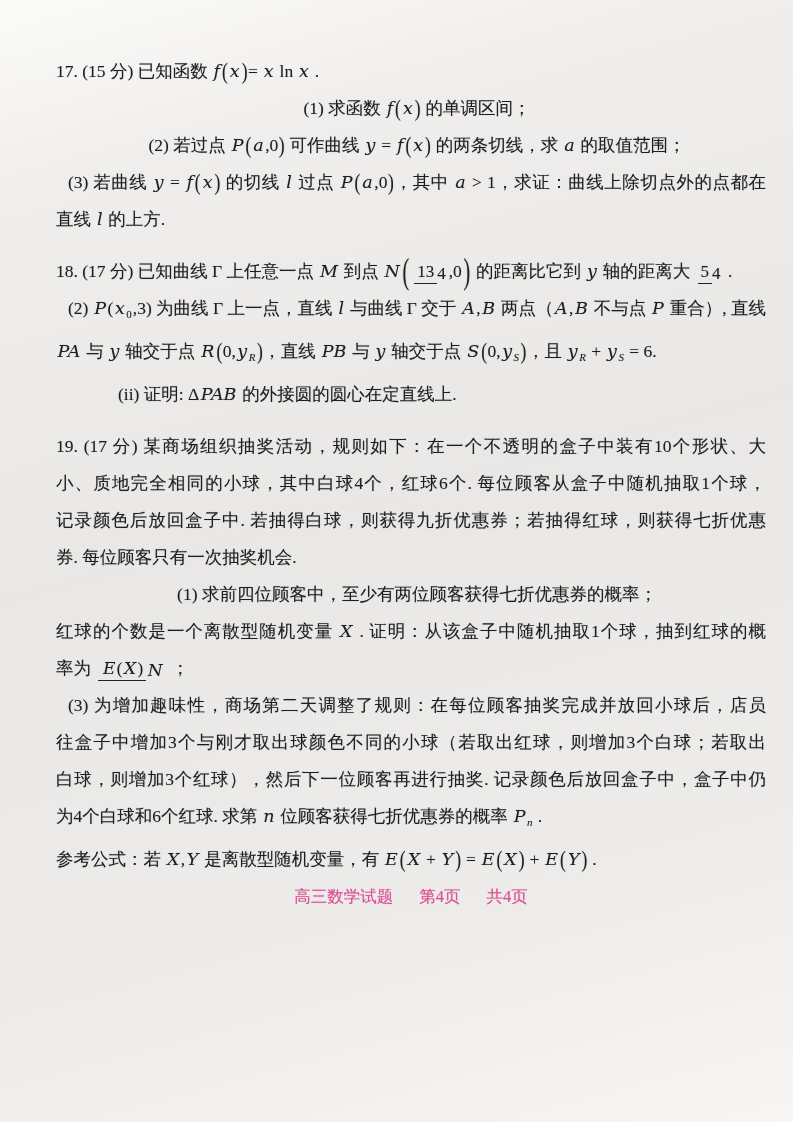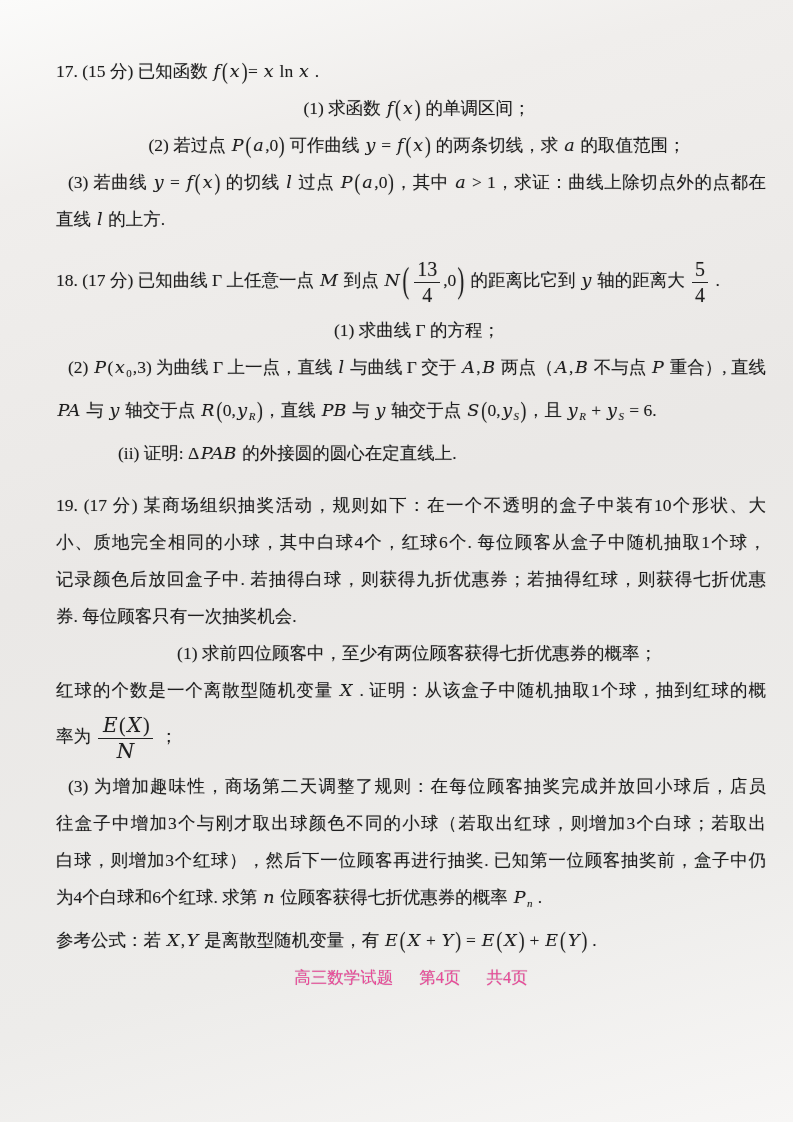--- a/index.html
+++ b/index.html
@@ -27,23 +27,23 @@
   }
   .indent1 { padding-left: 12px; text-align: center; }
   .indent2 { padding-left: 62px; }
   .fill { text-align: justify; text-align-last: justify; }
   .gap-lg { margin-top: 26px; }
   .mi { font-style: italic; padding: 0 1.5px; font-family: "DejaVu Serif", serif; }
   .sub { font-size: 11px; vertical-align: -4px; padding-right: 1px; }
   .sub.it { font-style: italic; }
   .sup { font-size: 11px; vertical-align: 7px; }
   .frac {
-    display: inline-flex; flex-direction: column; align-items: center;
+    display: inline-flex; align-items: center;
     vertical-align: middle; line-height: 1.05; margin: 0 3px;
-    font-size: 20px;
+    font-size: 17px;
   }
   .frac .num { padding: 1px 3px 2px; border-bottom: 1.4px solid #222; }
   .frac .den { padding-top: 2px; }
   .bp { display: inline-block; transform: scaleY(1.35); transform-origin: center; padding: 0 0.5px; }
   .bp.big { transform: scaleY(2.05) scaleX(1.15); padding: 0 2px; }
   .footer {
     text-align: center;
     margin-top: 14px;
     font-size: 16.5px;
     color: #ec4899;
@@ -61,36 +61,35 @@
       <div class="line indent1"><span>(2) 若过点 </span><span class="mi">P</span><span class="bp">(</span><span class="mi">a</span><span>,0</span><span class="bp">)</span><span> 可作曲线 </span><span class="mi">y</span><span> = </span><span class="mi">f</span><span class="bp">(</span><span class="mi">x</span><span class="bp">)</span><span> 的两条切线，求 </span><span class="mi">a</span><span> 的取值范围；</span></div>
       <div class="line indent1 fill"><span>(3) 若曲线 </span><span class="mi">y</span><span> = </span><span class="mi">f</span><span class="bp">(</span><span class="mi">x</span><span class="bp">)</span><span> 的切线 </span><span class="mi">l</span><span> 过点 </span><span class="mi">P</span><span class="bp">(</span><span class="mi">a</span><span>,0</span><span class="bp">)</span><span>，其中 </span><span class="mi">a</span><span> &gt; 1，求证：曲线上除切点外的点都在</span></div>
       <div class="line"><span>直线 </span><span class="mi">l</span><span> 的上方.</span></div>
       <div class="line gap-lg"><span>18. (17 分)  已知曲线 Γ 上任意一点 </span><span class="mi">M</span><span> 到点 </span><span class="mi">N</span><span class="bp big">(</span><span class="frac">
           <span class="num"><span>13</span></span>
           <span class="den"><span>4</span></span>
         </span><span>,0</span><span class="bp big">)</span><span> 的距离比它到 </span><span class="mi">y</span><span> 轴的距离大 </span><span class="frac">
           <span class="num"><span>5</span></span>
           <span class="den"><span>4</span></span>
         </span><span> .</span></div>
-      <div class="line indent1"><span>(1) 求曲线 Γ 的方程；</span></div>
       <div class="line indent1 fill"><span>(2) </span><span class="mi">P</span><span>(</span><span class="mi">x</span><span class="sub">0</span><span>,3) 为曲线 Γ 上一点，直线 </span><span class="mi">l</span><span> 与曲线 Γ 交于 </span><span class="mi">A</span><span>,</span><span class="mi">B</span><span> 两点（</span><span class="mi">A</span><span>,</span><span class="mi">B</span><span> 不与点 </span><span class="mi">P</span><span> 重合）, 直线</span></div>
       <div class="line"><span class="mi">PA</span><span> 与 </span><span class="mi">y</span><span> 轴交于点 </span><span class="mi">R</span><span class="bp">(</span><span>0,</span><span class="mi">y</span><span class="sub it">R</span><span class="bp">)</span><span>，直线 </span><span class="mi">PB</span><span> 与 </span><span class="mi">y</span><span> 轴交于点 </span><span class="mi">S</span><span class="bp">(</span><span>0,</span><span class="mi">y</span><span class="sub it">S</span><span class="bp">)</span><span>，且 </span><span class="mi">y</span><span class="sub it">R</span><span> + </span><span class="mi">y</span><span class="sub it">S</span><span> = 6.</span></div>
       <div class="line indent2"><span>(ii) 证明: Δ</span><span class="mi">PAB</span><span> 的外接圆的圆心在定直线上.</span></div>
       <div class="line gap-lg fill"><span>19. (17 分)  某商场组织抽奖活动，规则如下：在一个不透明的盒子中装有10个形状、大</span></div>
       <div class="line fill"><span>小、质地完全相同的小球，其中白球4个，红球6个. 每位顾客从盒子中随机抽取1个球，</span></div>
       <div class="line fill"><span>记录颜色后放回盒子中. 若抽得白球，则获得九折优惠券；若抽得红球，则获得七折优惠</span></div>
       <div class="line"><span>券. 每位顾客只有一次抽奖机会.</span></div>
       <div class="line indent1"><span>(1) 求前四位顾客中，至少有两位顾客获得七折优惠券的概率；</span></div>
       <div class="line fill"><span>红球的个数是一个离散型随机变量 </span><span class="mi">X</span><span> . 证明：从该盒子中随机抽取1个球，抽到红球的概</span></div>
       <div class="line"><span>率为 </span><span class="frac">
           <span class="num"><span class="mi">E</span><span>(</span><span class="mi">X</span><span>)</span></span>
           <span class="den"><span class="mi">N</span></span>
         </span><span> ；</span></div>
       <div class="line indent1 fill"><span>(3) 为增加趣味性，商场第二天调整了规则：在每位顾客抽奖完成并放回小球后，店员</span></div>
       <div class="line fill"><span>往盒子中增加3个与刚才取出球颜色不同的小球（若取出红球，则增加3个白球；若取出</span></div>
-      <div class="line fill"><span>白球，则增加3个红球），然后下一位顾客再进行抽奖. 已知第一位顾客抽奖前，盒子中仍</span></div>
+      <div class="line fill"><span>白球，则增加3个红球），然后下一位顾客再进行抽奖. 记录颜色后放回盒子中，盒子中仍</span></div>
       <div class="line"><span>为4个白球和6个红球. 求第 </span><span class="mi">n</span><span> 位顾客获得七折优惠券的概率 </span><span class="mi">P</span><span class="sub it">n</span><span> .</span></div>
       <div class="line"><span>参考公式：若 </span><span class="mi">X</span><span>,</span><span class="mi">Y</span><span> 是离散型随机变量，有 </span><span class="mi">E</span><span class="bp">(</span><span class="mi">X</span><span> + </span><span class="mi">Y</span><span class="bp">)</span><span> = </span><span class="mi">E</span><span class="bp">(</span><span class="mi">X</span><span class="bp">)</span><span> + </span><span class="mi">E</span><span class="bp">(</span><span class="mi">Y</span><span class="bp">)</span><span> .</span></div>
     </div>
   <div class="footer">
     <span>高三数学试题</span><span>第4页</span><span>共4页</span>
   </div>
 </div>
 
 </body></html>

